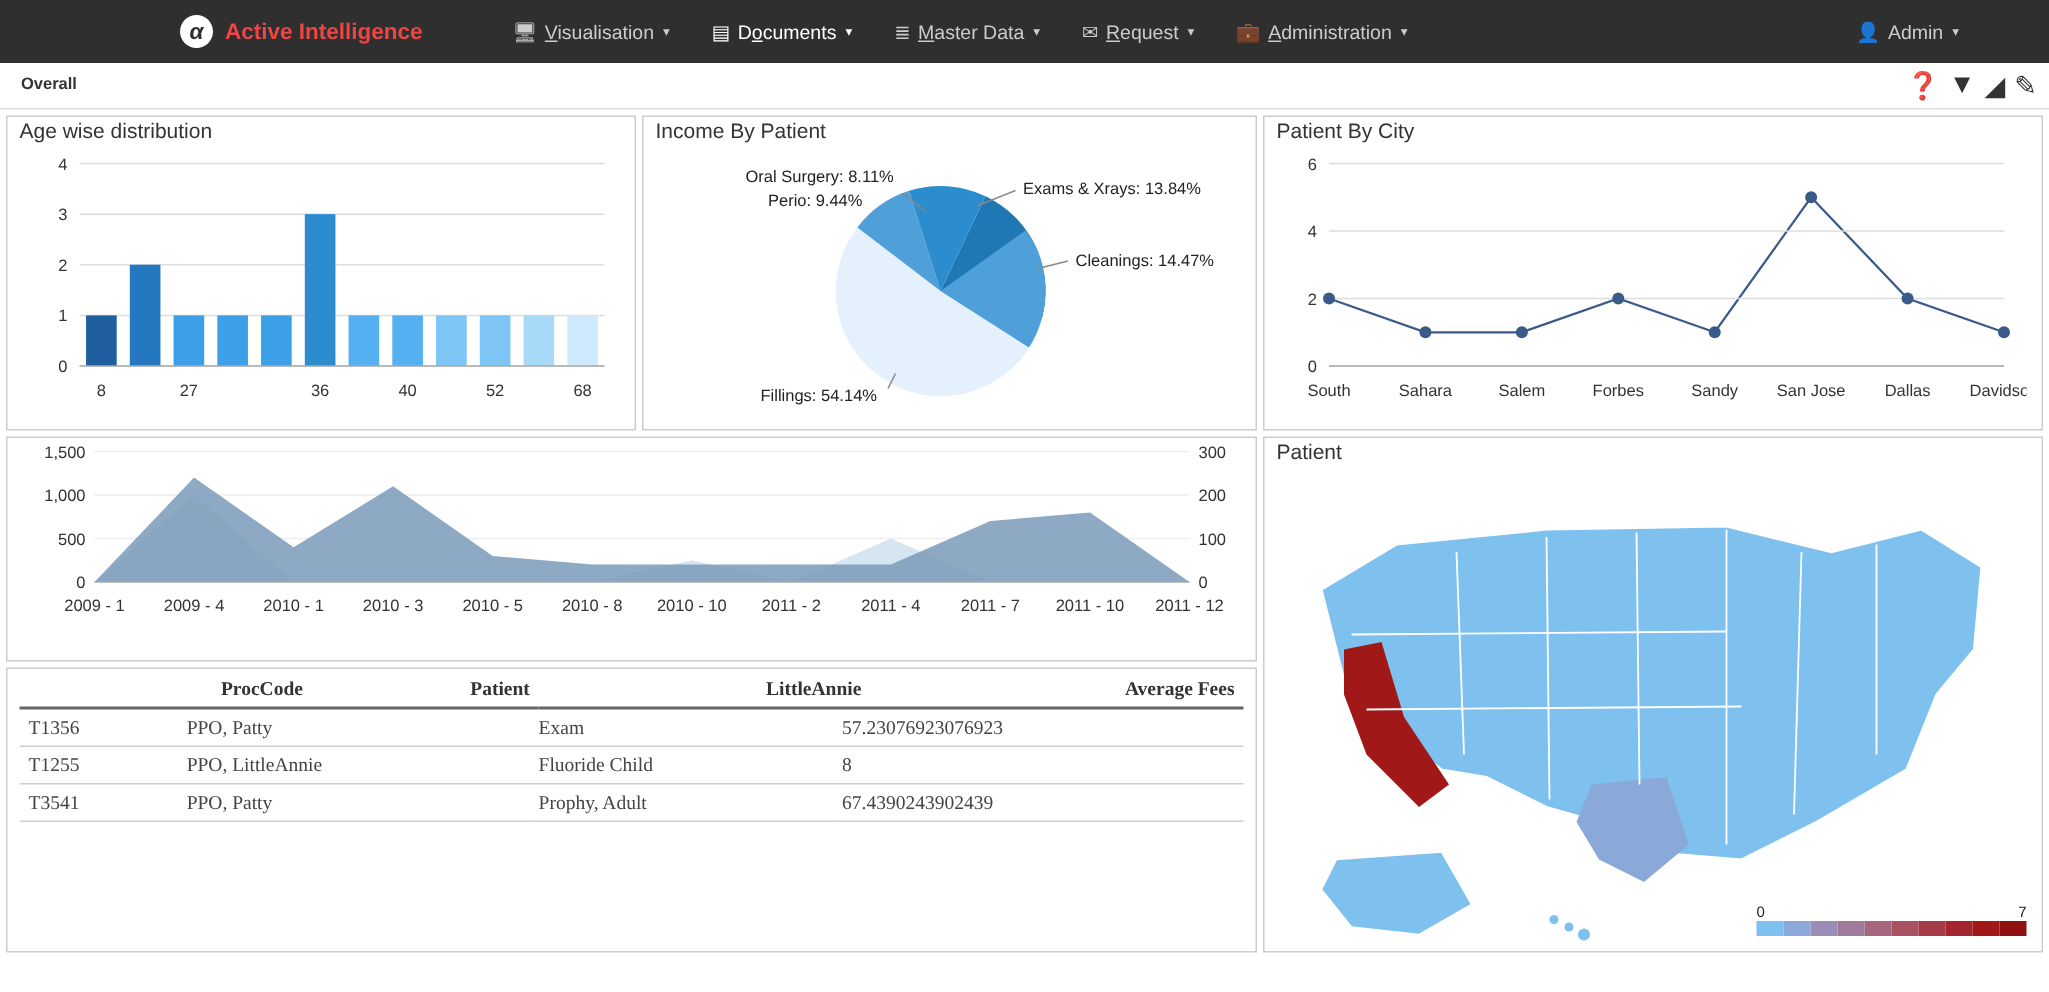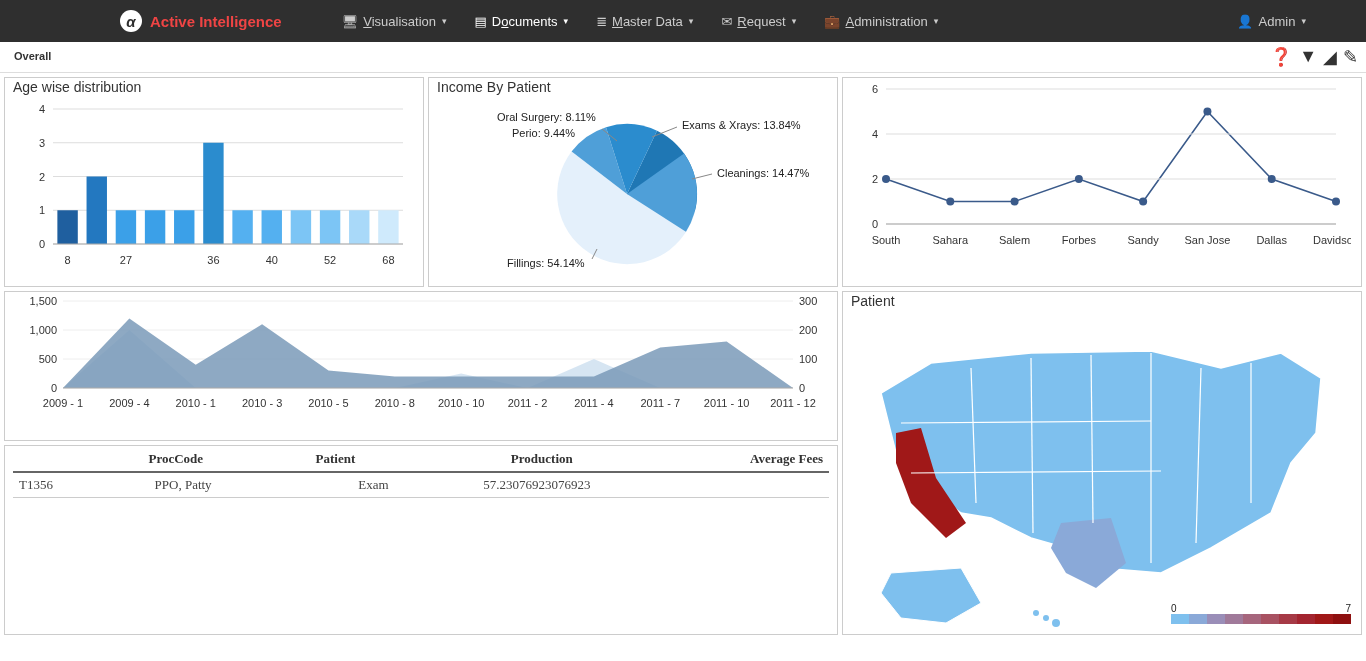--- a/index.html
+++ b/index.html
@@ -152,20 +152,21 @@
       <text class="pie-label" x="280" y="78">Cleanings: 14.47%</text>
       <text class="pie-label" x="70" y="168">Fillings: 54.14%</text>
       <line x1="165" y1="30" x2="180" y2="42" stroke="#888"></line>
       <line x1="240" y1="28" x2="215" y2="38" stroke="#888"></line>
       <line x1="275" y1="75" x2="255" y2="80" stroke="#888"></line>
       <line x1="155" y1="160" x2="160" y2="150" stroke="#888"></line>
     </svg>
   </div>
 
   <div class="panel panel-patient-city">
+    <div class="panel-title">Patient By City</div>
     <svg id="svg-city" width="500" height="175">
         <path class="line-chart" d="M35 100 L99.28571428571428 122.5 L163.57142857142856 122.5 L227.85714285714283 100 L292.1428571428571 122.5 L356.42857142857144 32.5 L420.71428571428567 100 L485 122.5 "></path>
         <line x1="35" y1="145" x2="485" y2="145" stroke="#ddd"></line>
         <text class="tick-label" x="27" y="149" text-anchor="end">0</text>
         <line x1="35" y1="100" x2="485" y2="100" stroke="#ddd"></line>
         <text class="tick-label" x="27" y="104" text-anchor="end">2</text>
         <line x1="35" y1="55" x2="485" y2="55" stroke="#ddd"></line>
         <text class="tick-label" x="27" y="59" text-anchor="end">4</text>
         <line x1="35" y1="10" x2="485" y2="10" stroke="#ddd"></line>
         <text class="tick-label" x="27" y="14" text-anchor="end">6</text>
@@ -267,32 +268,44 @@
       </div>
     </div>
   </div>
 
   <div class="panel panel-table">
     <table class="tbl">
       <thead>
           <tr>
         <th>ProcCode</th>
         <th>Patient</th>
-        <th>Production</th>
+        <th>LittleAnnie</th>
         <th>Average Fees</th>
       </tr>
         </thead>
     </table>
     <div class="tbl-wrap">
       <table class="tbl">
           <tbody id="tbl-body">
             <tr>
               <td>T1356</td>
               <td>PPO, Patty</td>
               <td>Exam</td>
               <td>57.23076923076923</td>
             </tr>
+            <tr>
+              <td>T1255</td>
+              <td>PPO, LittleAnnie</td>
+              <td>Fluoride Child</td>
+              <td>8</td>
+            </tr>
+            <tr>
+              <td>T3541</td>
+              <td>PPO, Patty</td>
+              <td>Prophy, Adult</td>
+              <td>67.4390243902439</td>
+            </tr>
           </tbody>
         </table>
     </div>
   </div>
 
 </div>
 
 </body></html>

